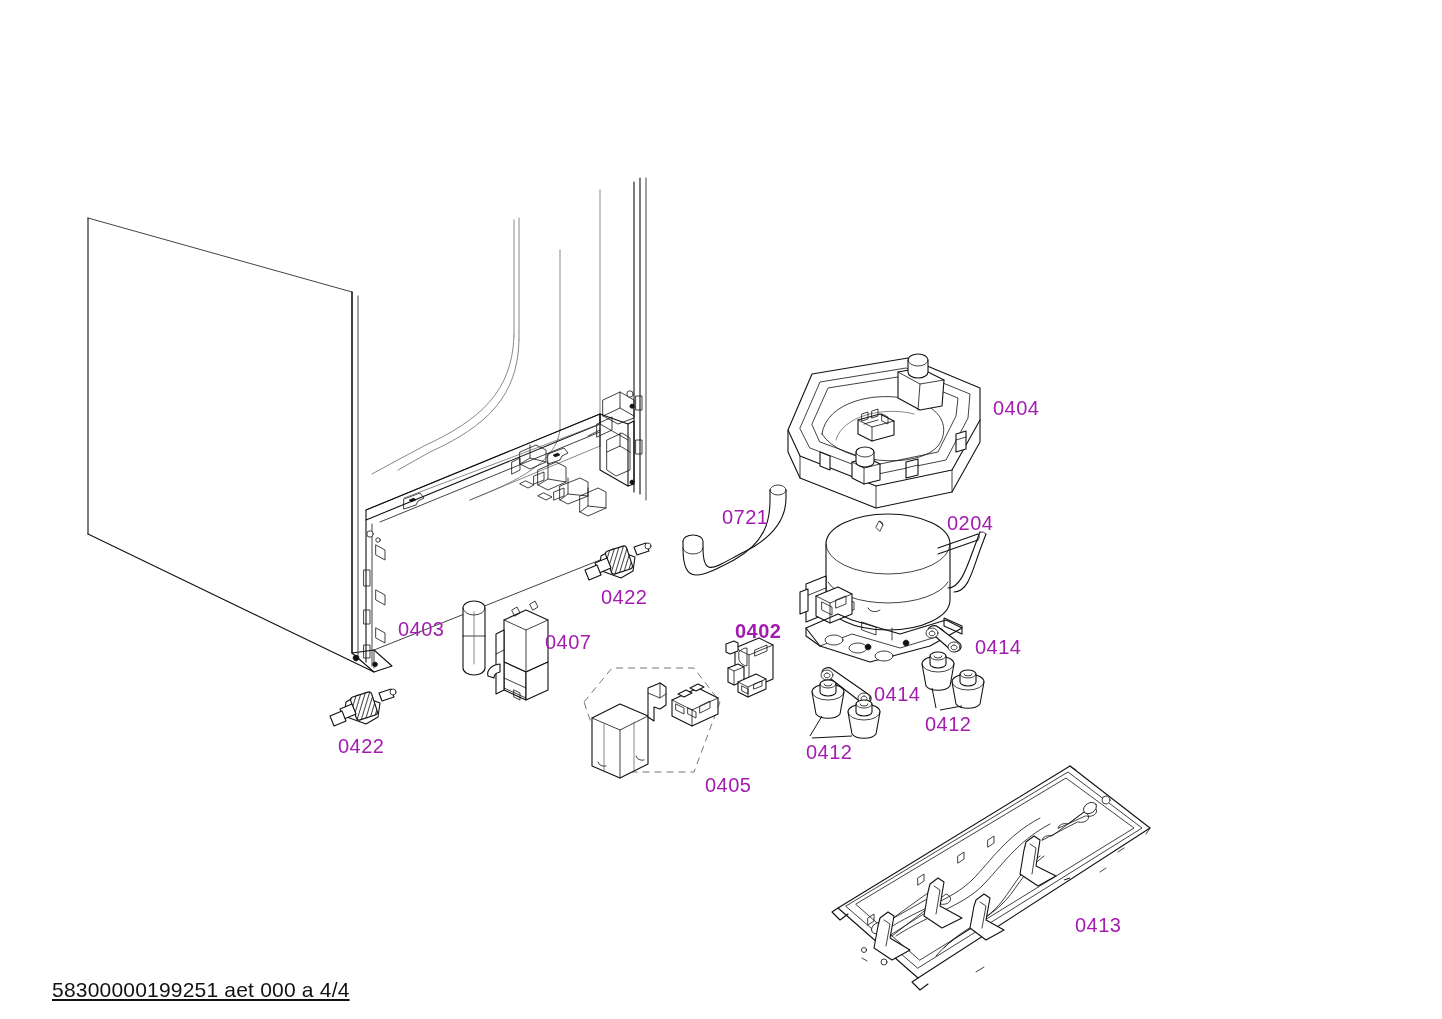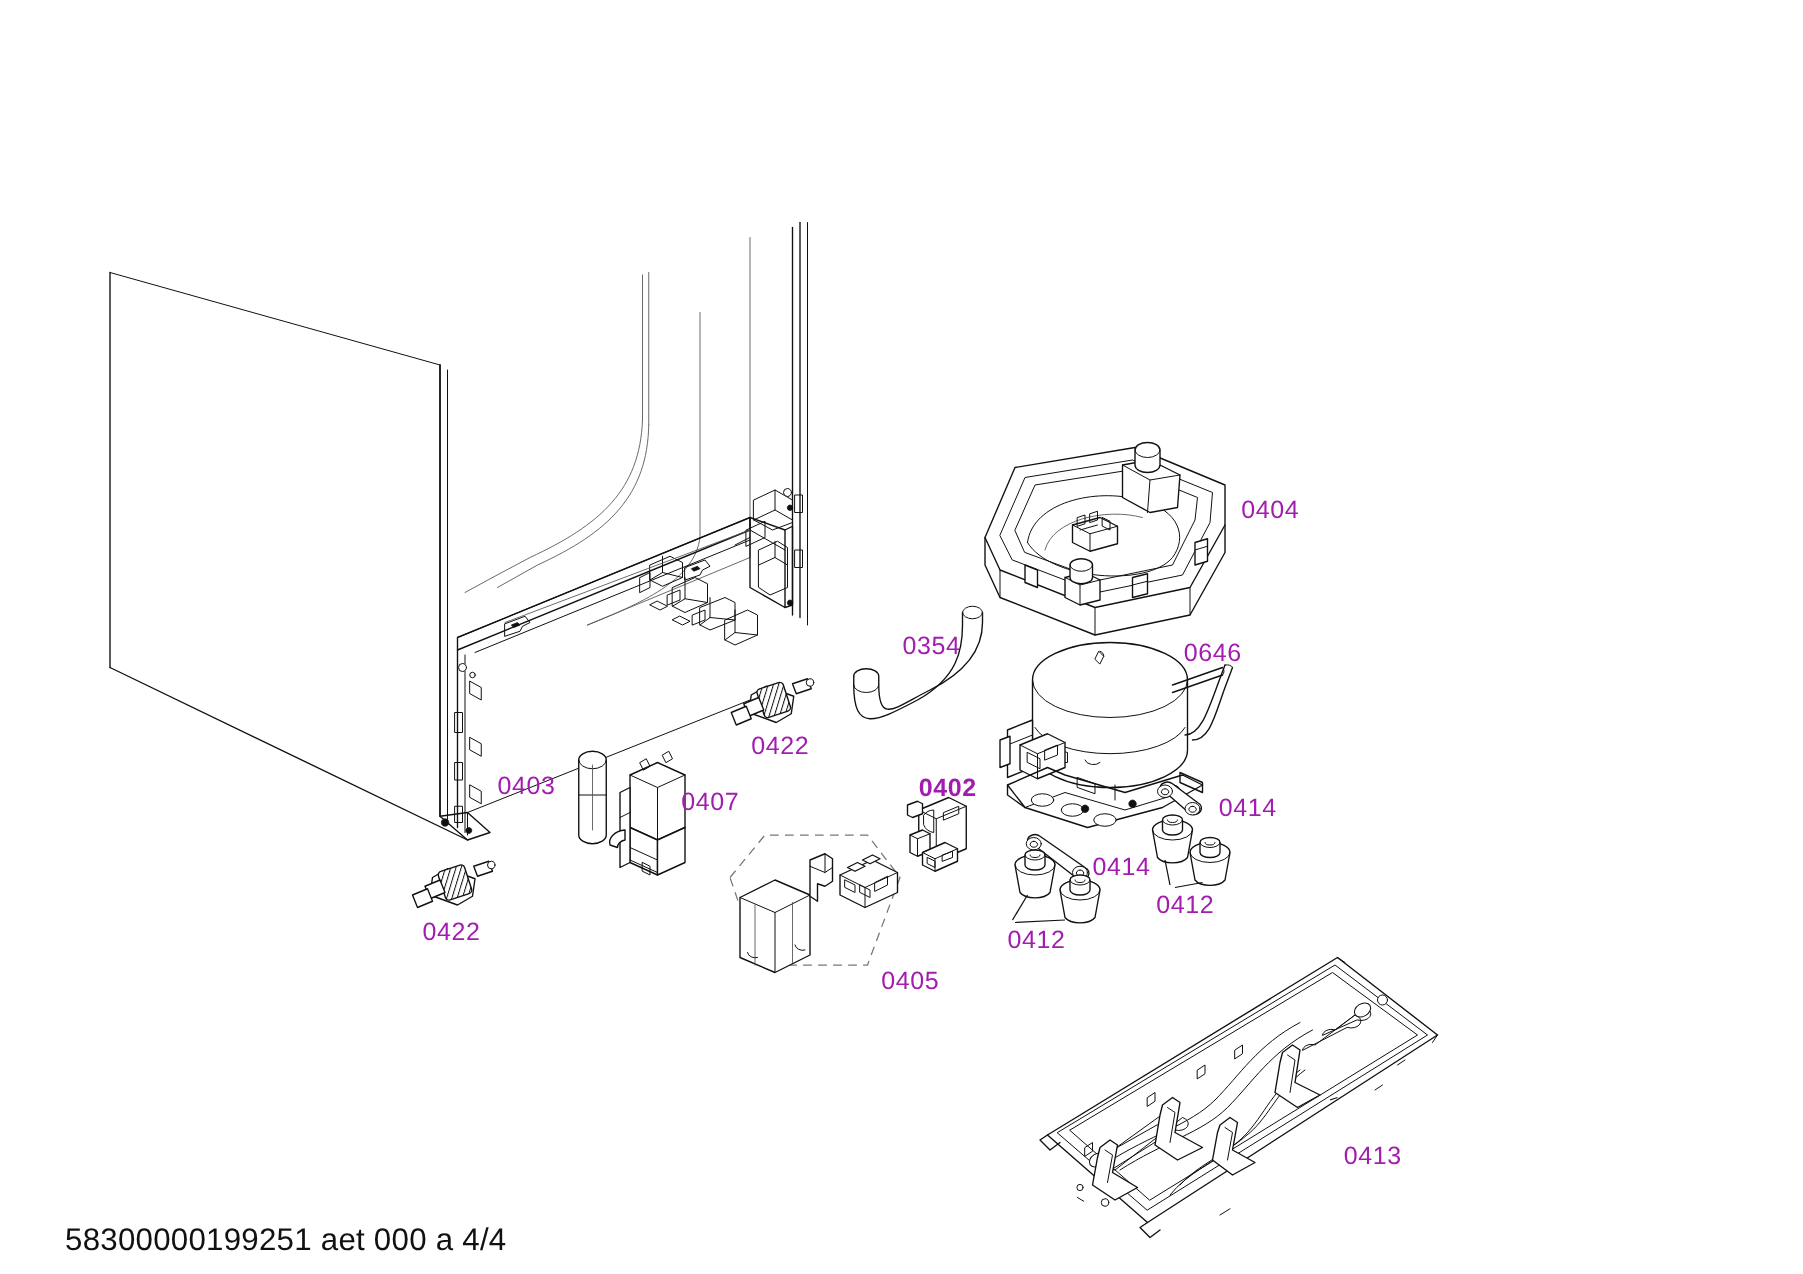--- a/index.html
+++ b/index.html
@@ -19,24 +19,25 @@
     font-size:20px;
     letter-spacing:0.5px;
     color:#a21caf;
     white-space:nowrap;
     line-height:1;
   }
   #footer{
     position:absolute;
     left:52px;top:978px;
     font-family:"Liberation Sans", sans-serif;
-    font-size:25px;
+    font-size:21px;
     color:#111;
     white-space:nowrap;
     letter-spacing:0.2px;
+    text-decoration:underline;
   }
   svg{display:block;}
 </style>
 </head>
 <body>
 
 <div id="sheet">
 
   <svg id="artboard" viewBox="0 0 1442 1019" width="1442" height="1019" xmlns="http://www.w3.org/2000/svg">
     <defs>
@@ -424,27 +425,27 @@
       <circle class="fwt" cx="864" cy="950" r="2.5"></circle>
       <path class="tt" d="M1118 852 l6 -4"></path>
       <path class="tt" d="M1100 872 l6 -4"></path>
       <path class="tt" d="M976 972 l8 -5"></path>
     </g>
 
     <path class="lead" d="M1064 880 L1070 878"></path>
 
   </svg>
 
-  <div class="lbl" style="left:947px;top:513px;">0646</div>
+  <div class="lbl" style="left:947px;top:513px;">0204</div>
   <div class="lbl" style="left:735px;top:621px;font-weight:bold;">0402</div>
   <div class="lbl" style="left:398px;top:619px;">0403</div>
   <div class="lbl" style="left:993px;top:398px;">0404</div>
   <div class="lbl" style="left:672px;top:775px;margin-left:33px;">0405</div>
   <div class="lbl" style="left:545px;top:632px;">0407</div>
-  <div class="lbl" style="left:722px;top:507px;">0354</div>
+  <div class="lbl" style="left:722px;top:507px;">0721</div>
   <div class="lbl" style="left:806px;top:742px;">0412</div>
   <div class="lbl" style="left:925px;top:714px;">0412</div>
   <div class="lbl" style="left:1075px;top:915px;">0413</div>
   <div class="lbl" style="left:874px;top:684px;">0414</div>
   <div class="lbl" style="left:975px;top:637px;">0414</div>
   <div class="lbl" style="left:601px;top:587px;">0422</div>
   <div class="lbl" style="left:338px;top:736px;">0422</div>
 
   <div id="footer">58300000199251 aet 000 a 4/4</div>
 

